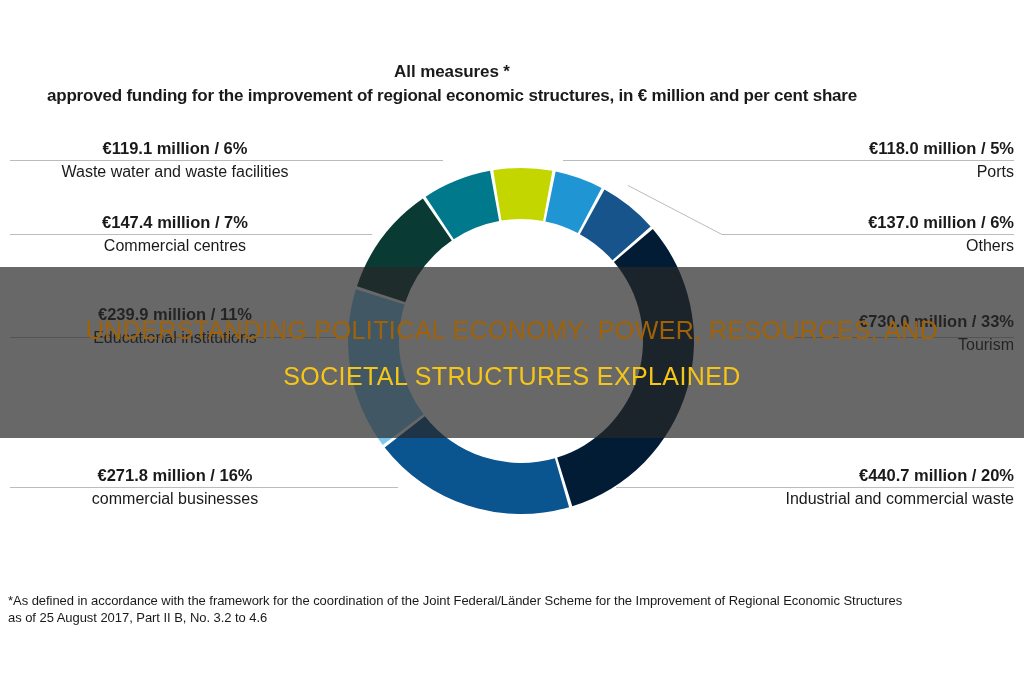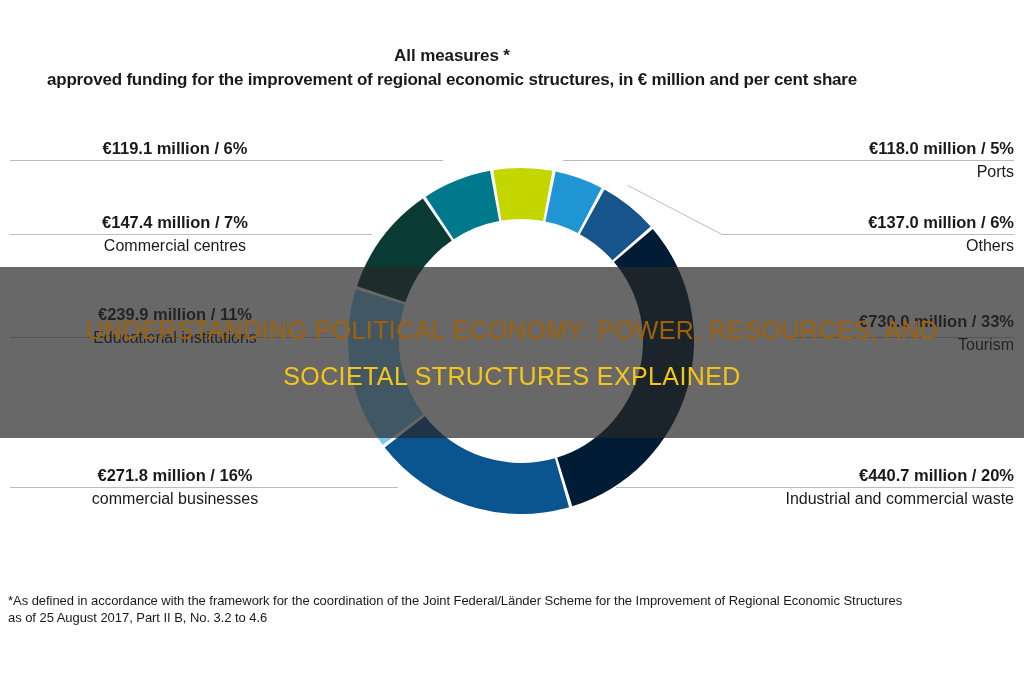--- a/index.html
+++ b/index.html
@@ -18,21 +18,21 @@
 
   #stage {
     position: relative;
     width: 1024px;
     height: 680px;
   }
 
   
   .title-block {
     position: absolute;
-    top: 44px;
+    top: 60px;
     left: 0;
     width: 904px;
     text-align: center;
   }
   .title-line1 {
     font-size: 17px;
     font-weight: bold;
     line-height: 24px;
     letter-spacing: -0.1px;
   }
@@ -168,20 +168,21 @@
 
     <line x1="563" y1="160.5" x2="1014" y2="160.5" stroke="#b9bcc0" stroke-width="1"></line>
     <line x1="1014" y1="234.5" x2="722" y2="234.5" stroke="#b9bcc0" stroke-width="1"></line>
     <line x1="722" y1="234.5" x2="628" y2="185.5" stroke="#b9bcc0" stroke-width="1"></line>
     <line x1="1014" y1="337.5" x2="790" y2="337.5" stroke="#b9bcc0" stroke-width="1"></line>
     <line x1="1014" y1="487.5" x2="616" y2="487.5" stroke="#b9bcc0" stroke-width="1"></line>
   </svg>
 
   <div class="callout left" style="top:137px;">
     <div class="amount">€119.1 million / 6%</div>
+    <div class="cat">Waste water and waste facilities</div>
   </div>
 
   <div class="callout left" style="top:211px;">
     <div class="amount">€147.4 million / 7%</div>
     <div class="cat">Commercial centres</div>
   </div>
 
   <div class="callout left" style="top:303px;">
     <div class="amount">€239.9 million / 11%</div>
     <div class="cat">Educational institutions</div>

